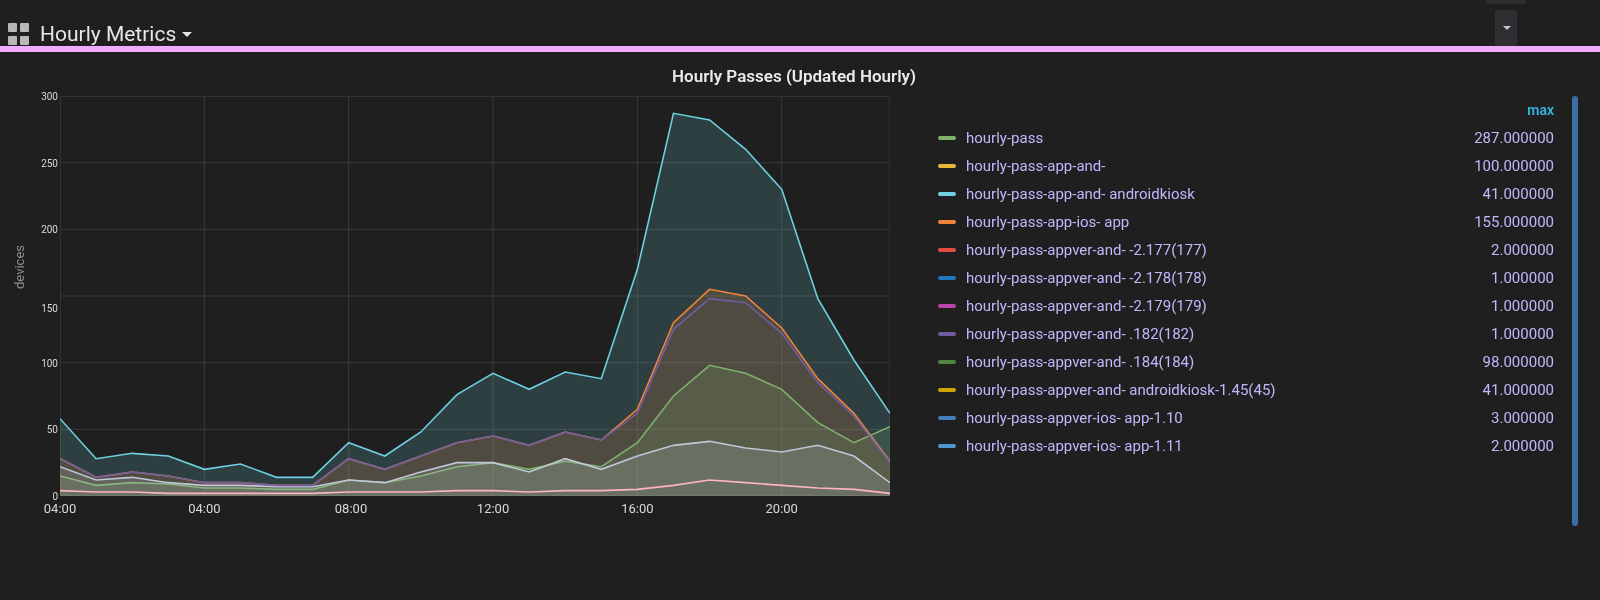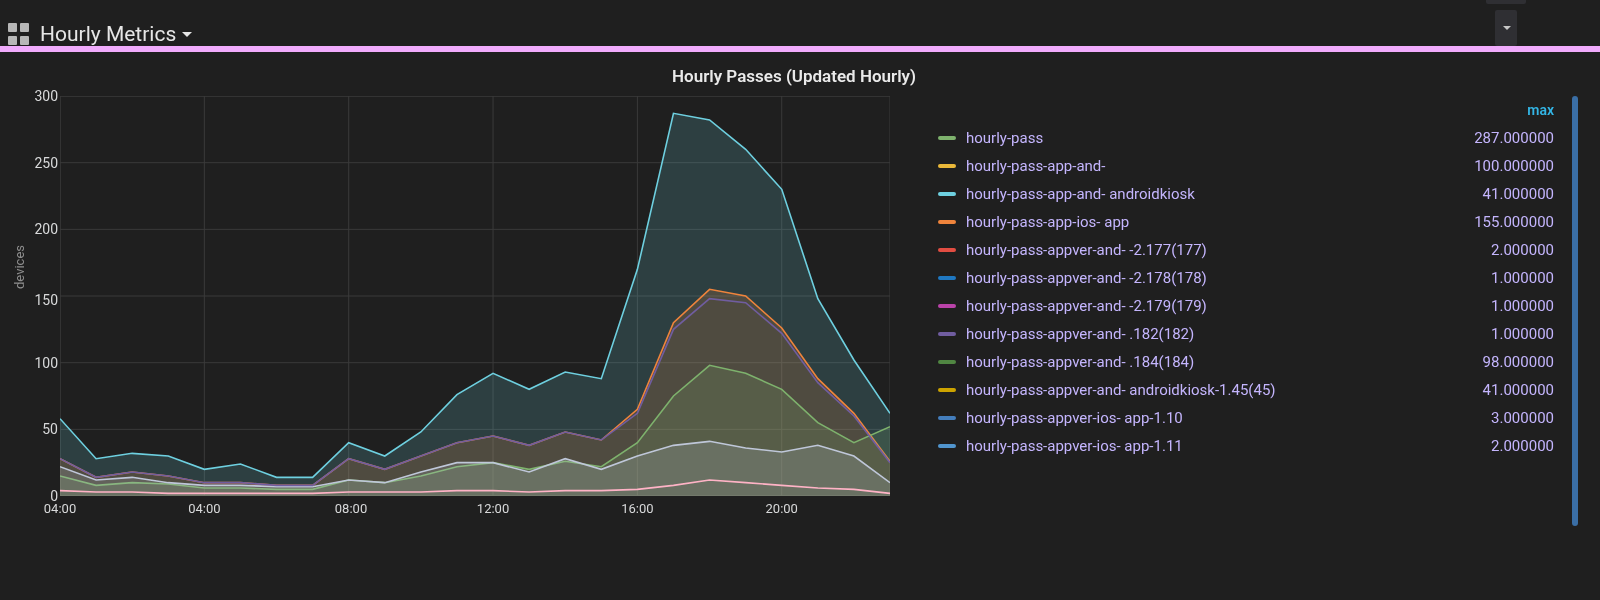--- a/index.html
+++ b/index.html
@@ -32,21 +32,21 @@
   .panel{padding:14px 22px 0 10px;}
   .panel-title{text-align:center;font-size:17px;font-weight:600;color:#eaeaea;margin-bottom:10px;}
   .panel-body{display:flex;gap:30px;}
   .chart-col{flex:0 0 890px;position:relative;}
   .legend-col{flex:1;min-width:0;position:relative;}
   
   .chart-wrap{position:relative;width:100%;height:430px;}
   .ylabel{position:absolute;left:2px;top:50%;transform:rotate(-90deg) translateX(50%);transform-origin:left top;color:var(--text-dim);font-size:13px;}
   .chart-svg{position:absolute;left:50px;top:0;}
   .y-ticks{position:absolute;left:30px;top:0;height:400px;}
-  .y-ticks div{position:absolute;right:0;transform:translateY(-50%);color:var(--text);font-size:14px;text-align:right;width:40px;left:-22px;}
+  .y-ticks div{position:absolute;right:0;transform:translateY(-50%);color:var(--text);font-size:10px;text-align:right;width:40px;left:-22px;}
   .x-ticks{position:absolute;left:50px;top:405px;width:830px;}
   .x-ticks div{position:absolute;transform:translateX(-50%);color:var(--text);font-size:13px;}
   
   .legend-scroll{position:absolute;right:0;top:0;width:6px;height:100%;background:#3a6ea5;border-radius:3px;}
   .legend-header{display:flex;justify-content:flex-end;padding:6px 24px 6px 0;}
   .legend-header .max{color:var(--link);font-size:14px;font-weight:600;}
   .legend-row{display:flex;align-items:center;padding:5px 24px 5px 8px;font-size:15px;color:#c4b5fd;}
   .swatch{width:18px;height:4px;border-radius:2px;margin-right:10px;flex:0 0 18px;}
   .lname{flex:1;white-space:nowrap;overflow:hidden;}
   .lval{flex:0 0 110px;text-align:right;font-variant-numeric:tabular-nums;}
@@ -114,21 +114,21 @@
   <div class="panel-title">Hourly Passes (Updated Hourly)</div>
   <div class="panel-body">
 
     <div class="chart-col">
       <div class="chart-wrap">
         <div class="ylabel">devices</div>
         <div class="y-ticks" id="y-ticks">
             <div style="top: 400px;">0</div>
             <div style="top: 333.333px;">50</div>
             <div style="top: 266.667px;">100</div>
-            <div style="top: 204px;">150</div>
+            <div style="top: 212px;">150</div>
             <div style="top: 133.333px;">200</div>
             <div style="top: 66.6667px;">250</div>
             <div style="top: 0px;">300</div>
           </div>
         <svg id="chart-svg" class="chart-svg" width="830" height="400">
             <line x1="0" x2="830" y1="400" y2="400" stroke="var(--grid)" stroke-width="1"></line>
             <line x1="0" x2="830" y1="333.33333333333337" y2="333.33333333333337" stroke="var(--grid)" stroke-width="1"></line>
             <line x1="0" x2="830" y1="266.6666666666667" y2="266.6666666666667" stroke="var(--grid)" stroke-width="1"></line>
             <line x1="0" x2="830" y1="200" y2="200" stroke="var(--grid)" stroke-width="1"></line>
             <line x1="0" x2="830" y1="133.33333333333337" y2="133.33333333333337" stroke="var(--grid)" stroke-width="1"></line>

